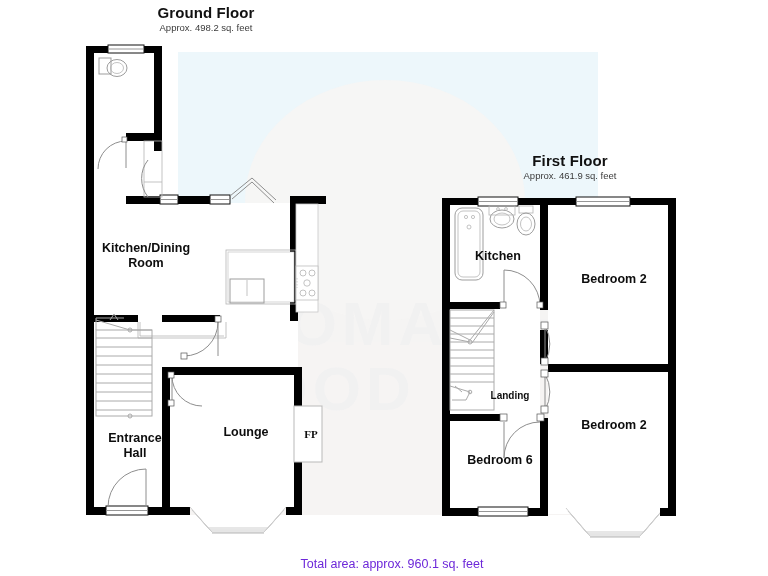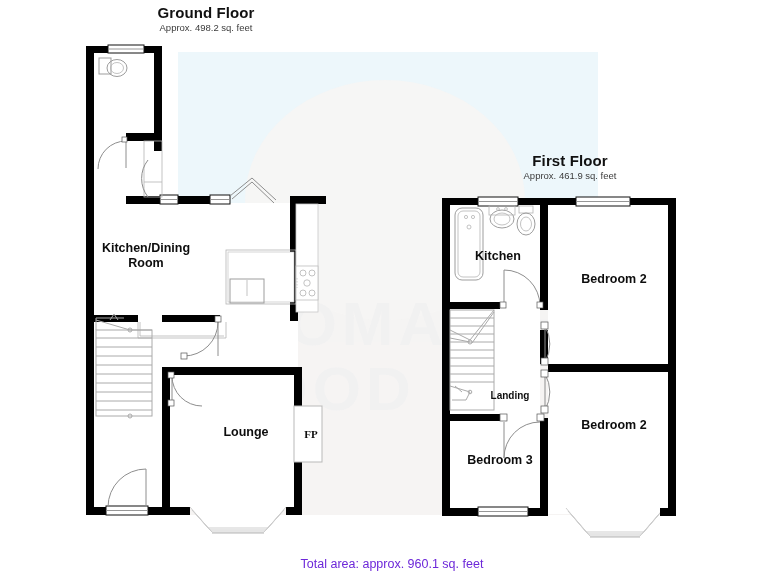--- a/index.html
+++ b/index.html
@@ -414,24 +414,26 @@
     <div class="title-sub">Approx. 498.2 sq. feet</div>
   </div>
 
   <div class="title-block" id="first-title">
     <div class="title-main">First Floor</div>
     <div class="title-sub">Approx. 461.9 sq. feet</div>
   </div>
 
   <div class="room-label" id="lbl-kitchen">Kitchen/Dining
 Room</div>
+  <div class="room-label" id="lbl-entrance">Entrance
+Hall</div>
   <div class="room-label" id="lbl-lounge">Lounge</div>
   <div class="room-label tiny" id="lbl-fp">FP</div>
 
   <div class="room-label" id="lbl-bathroom">Kitchen</div>
   <div class="room-label sm" id="lbl-landing">Landing</div>
-  <div class="room-label" id="lbl-bed3">Bedroom 3</div>
+  <div class="room-label" id="lbl-bed3">Bedroom 6</div>
   <div class="room-label" id="lbl-bed2">Bedroom 2</div>
   <div class="room-label" id="lbl-bed1">Bedroom 2</div>
 
   <div id="total-area">Total area: approx. 960.1 sq. feet</div>
 
 </div>
 
 </body></html>

